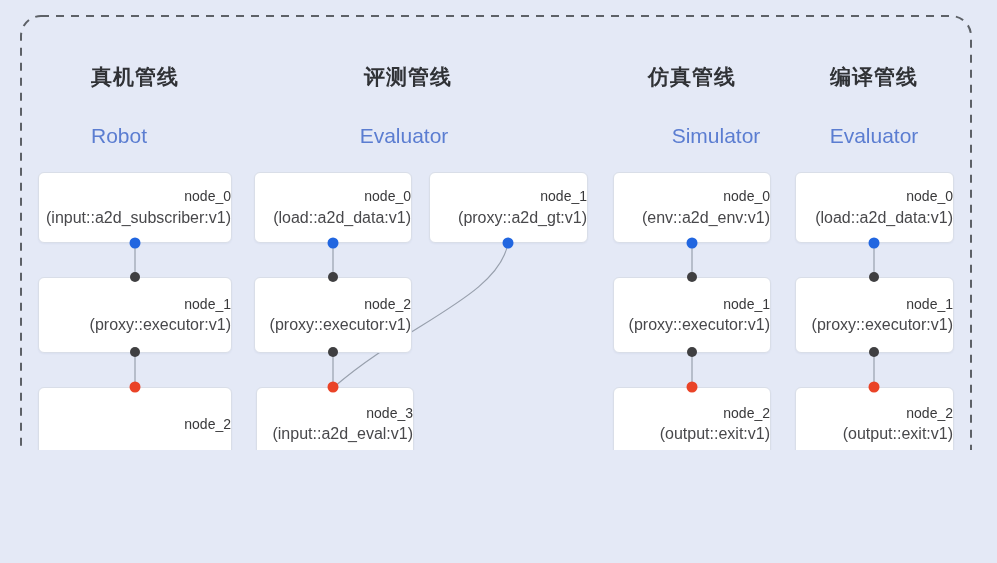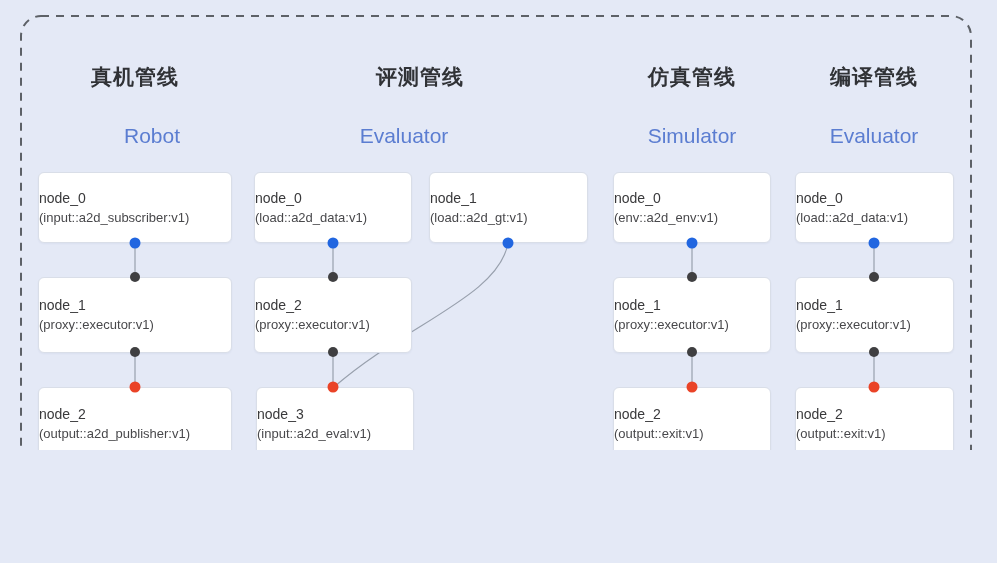--- a/index.html
+++ b/index.html
@@ -28,25 +28,25 @@
   .pipeline-title-en{
     position:absolute;top:124px;transform:translateX(-50%);
     font-size:21px;font-weight:400;color:var(--title-en);white-space:nowrap;
   }
   .node-box{
     position:absolute;box-sizing:border-box;
     background:var(--box-bg);
     border:1px solid var(--box-border);
     border-radius:6px;
     box-shadow:0 1px 2px rgba(40,60,110,0.05);
-    display:flex;flex-direction:column;align-items:flex-start;justify-content:center;
+    display:flex;flex-direction:column;align-items:flex-end;justify-content:center;
     gap:3px;text-align:center;
   }
   .node-name{font-size:14px;color:var(--node-name);line-height:1.2;}
-  .node-type{font-size:13px;color:var(--node-type);line-height:1.2;white-space:nowrap;}
+  .node-type{font-size:16px;color:var(--node-type);line-height:1.2;white-space:nowrap;}
   .edge{stroke:var(--edge);stroke-width:1.2;fill:none;}
   .frame-rect{fill:none;stroke:var(--frame);stroke-width:2;stroke-dasharray:8 7;}
   .dot-blue{fill:var(--port-blue);}
   .dot-dark{fill:var(--port-dark);}
   .dot-red{fill:var(--port-red);}
 </style>
 </head>
 <body>
 
 <div class="canvas">
@@ -62,49 +62,48 @@
     <path class="edge" d="M508 243 C 499 296, 406 324, 334 387"></path>
 
     <path class="edge" d="M692 243 L692 277"></path>
     <path class="edge" d="M692 352 L692 387"></path>
 
     <path class="edge" d="M874 243 L874 277"></path>
     <path class="edge" d="M874 352 L874 387"></path>
   </svg>
 
   <div class="pipeline-title-zh" style="left:135px">真机管线</div>
-  <div class="pipeline-title-zh" style="left:420px">评测管线</div>
+  <div class="pipeline-title-zh" style="left:408px">评测管线</div>
   <div class="pipeline-title-zh" style="left:692px">仿真管线</div>
   <div class="pipeline-title-zh" style="left:874px">编译管线</div>
 
-  <div class="pipeline-title-en" style="left:152px">Robot</div>
+  <div class="pipeline-title-en" style="left:119px">Robot</div>
   <div class="pipeline-title-en" style="left:404px">Evaluator</div>
-  <div class="pipeline-title-en" style="left:692px">Simulator</div>
+  <div class="pipeline-title-en" style="left:716px">Simulator</div>
   <div class="pipeline-title-en" style="left:874px">Evaluator</div>
 
   <div class="node-box" style="left:38px;top:172px;width:194px;height:71px">
     <div class="node-name">node_0</div>
     <div class="node-type">(input::a2d_subscriber:v1)</div>
   </div>
   <div class="node-box" style="left:38px;top:277px;width:194px;height:76px">
     <div class="node-name">node_1</div>
     <div class="node-type">(proxy::executor:v1)</div>
   </div>
   <div class="node-box" style="left:38px;top:387px;width:194px;height:74px">
     <div class="node-name">node_2</div>
-    <div class="node-type">(output::a2d_publisher:v1)</div>
   </div>
 
   <div class="node-box" style="left:254px;top:172px;width:158px;height:71px">
     <div class="node-name">node_0</div>
     <div class="node-type">(load::a2d_data:v1)</div>
   </div>
   <div class="node-box" style="left:429px;top:172px;width:159px;height:71px">
     <div class="node-name">node_1</div>
-    <div class="node-type">(load::a2d_gt:v1)</div>
+    <div class="node-type">(proxy::a2d_gt:v1)</div>
   </div>
   <div class="node-box" style="left:254px;top:277px;width:158px;height:76px">
     <div class="node-name">node_2</div>
     <div class="node-type">(proxy::executor:v1)</div>
   </div>
   <div class="node-box" style="left:256px;top:387px;width:158px;height:74px">
     <div class="node-name">node_3</div>
     <div class="node-type">(input::a2d_eval:v1)</div>
   </div>
 

